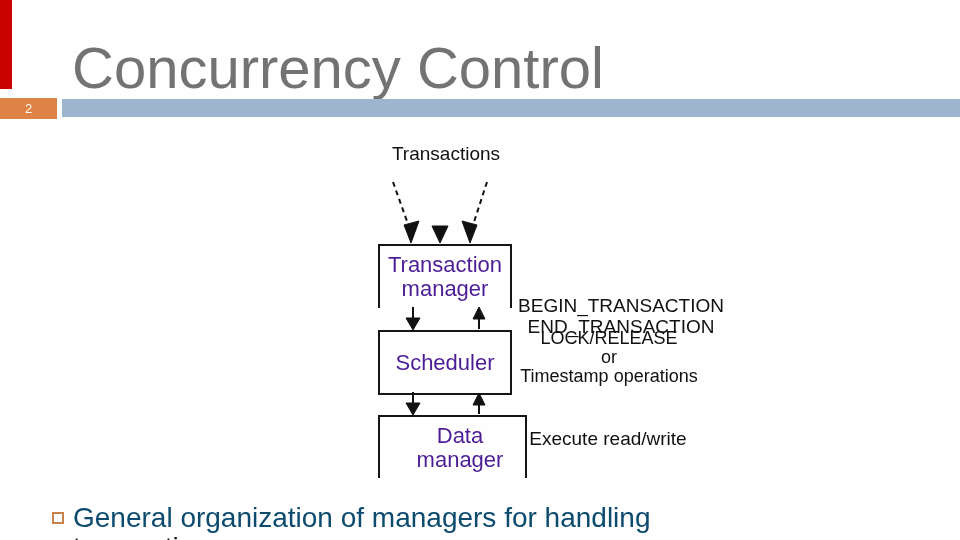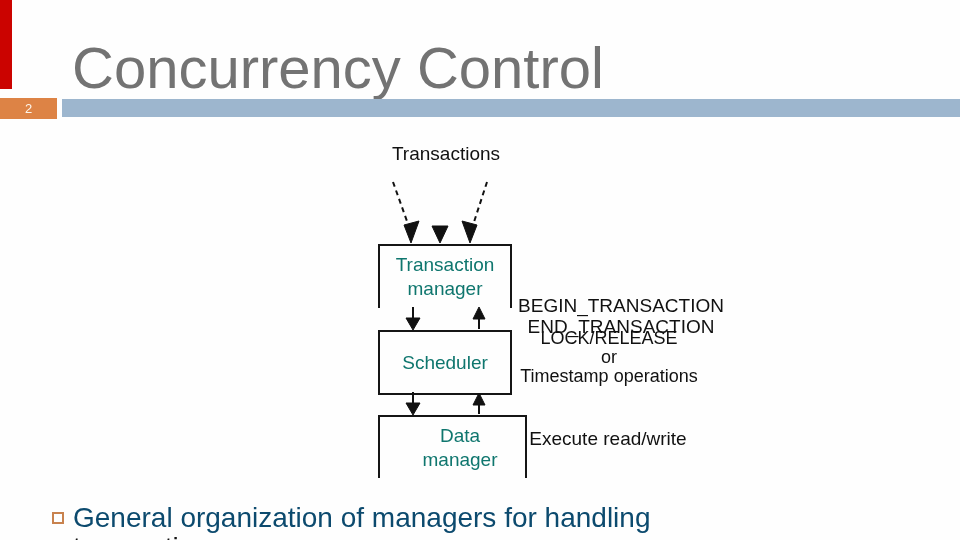--- a/index.html
+++ b/index.html
@@ -32,21 +32,21 @@
     background:#9db6ce;
   }
   
   .dg{position:absolute;color:#111;}
   .dg-label{font-size:19px;line-height:20px;color:#111;}
   .pre{white-space:pre-line;}
   .box{
     position:absolute;width:130px;
     border:2px solid #151515;
     display:flex;align-items:center;justify-content:center;
-    text-align:center;font-size:19px;line-height:24px;color:#0f766e;
+    text-align:center;font-size:22px;line-height:24px;color:#4c1d95;
     background:transparent;
   }
   .box.open-bottom{border-bottom:none;}
   .box-tm{left:378px;top:244px;height:62px;}
   .box-sched{left:378px;top:330px;height:61px;}
   .box-dm{left:378px;top:415px;height:61px;padding-left:15px;}
   .lbl-transactions{left:378px;top:144px;width:136px;text-align:center;}
   .lbl-readwrite{left:240px;top:247px;width:133px;text-align:right;}
   .lbl-begin-end{left:515px;top:249px;width:212px;text-align:center;line-height:21px;margin-top:46px;}
   .lbl-lock{left:520px;top:329px;width:178px;text-align:center;font-size:18px;line-height:19px;}

